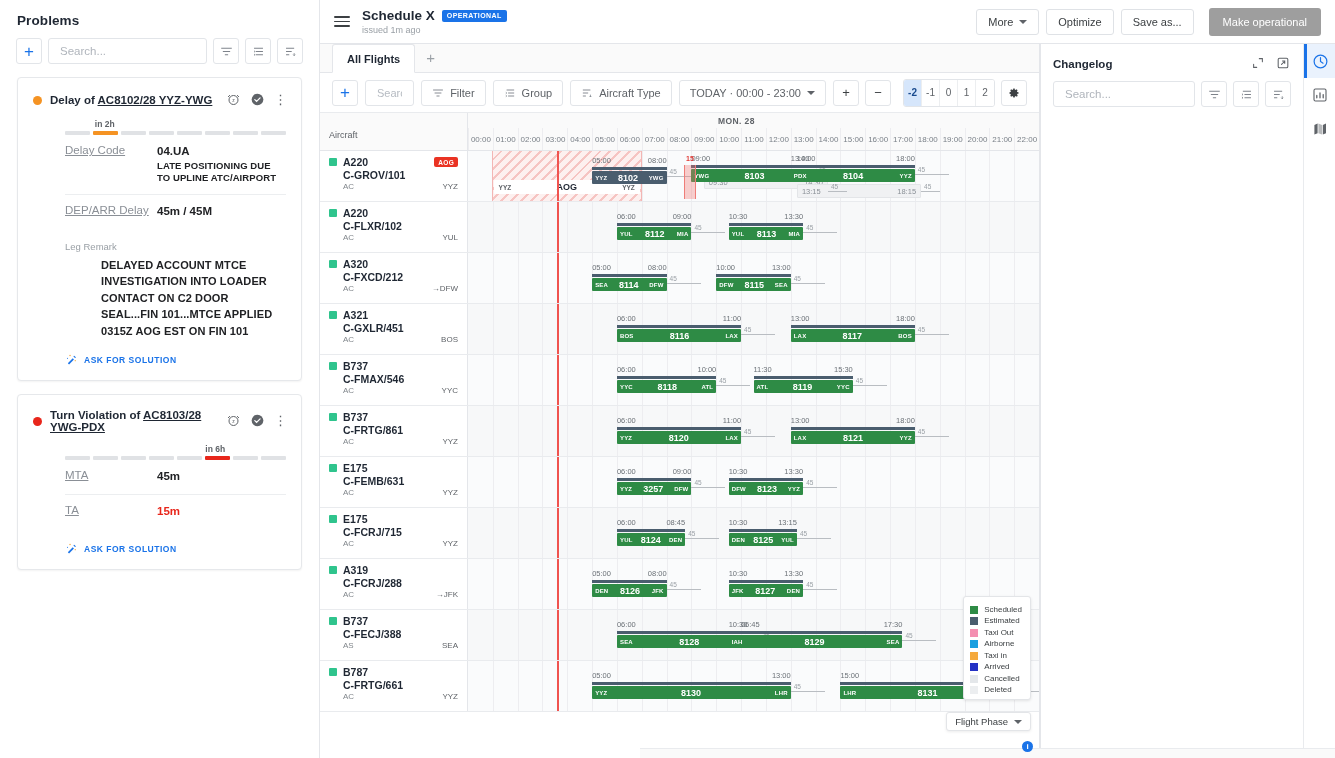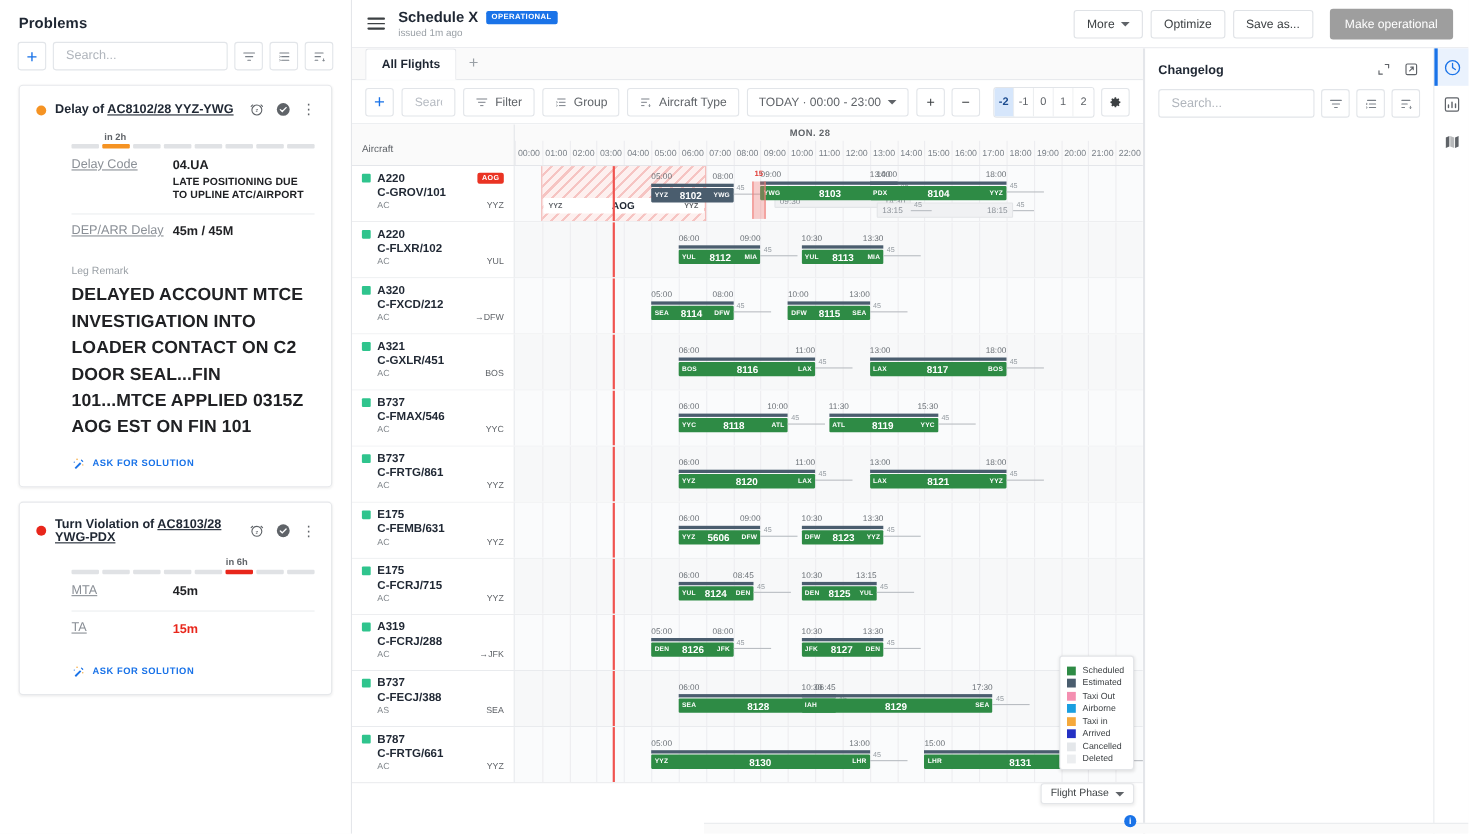--- a/index.html
+++ b/index.html
@@ -66,21 +66,21 @@
 
   .kv { display: flex; margin: 0 0 0 32px; padding: 9px 0 9px 0; border-bottom: 1px solid #eceef0; }
   .kv .k { width: 92px; font-size: 11.5px; color: #8a8f96; flex: none; text-decoration: underline; }
   .kv .v { font-size: 11.5px; color: #202124; font-weight: bold; line-height: 1.35; }
   .kv .v .sub { font-weight: bold; font-size: 9.5px; letter-spacing: .1px; display:block; }
   .kv .v.red { color: #e8261b; }
   .kv.nb { border-bottom: none; }
 
   .remark { margin: 12px 0 0 32px; }
   .remark-lbl { font-size: 9.5px; color: #9aa0a6; margin-bottom: 5px; }
-  .remark-txt { font-size: 16px; color: #202124; font-weight: bold; line-height: 1.5; letter-spacing: .1px; }
+  .remark-txt { font-size: 11px; color: #202124; font-weight: bold; line-height: 1.5; letter-spacing: .1px; margin-left: 36px; }
   .ask { display: flex; align-items: center; gap: 6px; margin: 14px 0 0 32px; cursor: pointer; }
   .ask-txt { font-size: 8.5px; font-weight: bold; color: #1a73e8; letter-spacing: .5px; }
 
   
   .center { position: absolute; left: 320px; top: 0; right: 0; height: 758px; }
   .topbar {
     position: absolute; left: 0; top: 0; right: 0; height: 44px;
     background: #fff; border-bottom: 1px solid #e4e6ea;
     display: flex; align-items: center; padding: 0 14px;
   }
@@ -986,21 +986,21 @@
                 <div class="vline" style="left:82.6086956521739%"></div>
                 <div class="vline" style="left:86.95652173913044%"></div>
                 <div class="vline" style="left:91.30434782608695%"></div>
                 <div class="vline" style="left:95.65217391304348%"></div>
                 <div class="fl" style="left:26.08695652173913%;width:13.043478260869565%;top:25px">
                   <div class="tlabel l">06:00</div>
                   <div class="tlabel r">09:00</div>
                   <div class="topbarline"></div>
                   <div class="bar sched">
                     <span class="orig">YYZ</span>
-                    <span class="num">5606</span>
+                    <span class="num">3257</span>
                     <span class="dest">DFW</span>
                   </div>
                   <div class="turn" style="left:100%;width:34px;">
                     <span>45</span>
                   </div>
                 </div>
                 <div class="fl" style="left:45.65217391304348%;width:13.043478260869565%;top:25px">
                   <div class="tlabel l">10:30</div>
                   <div class="tlabel r">13:30</div>
                   <div class="topbarline"></div>

